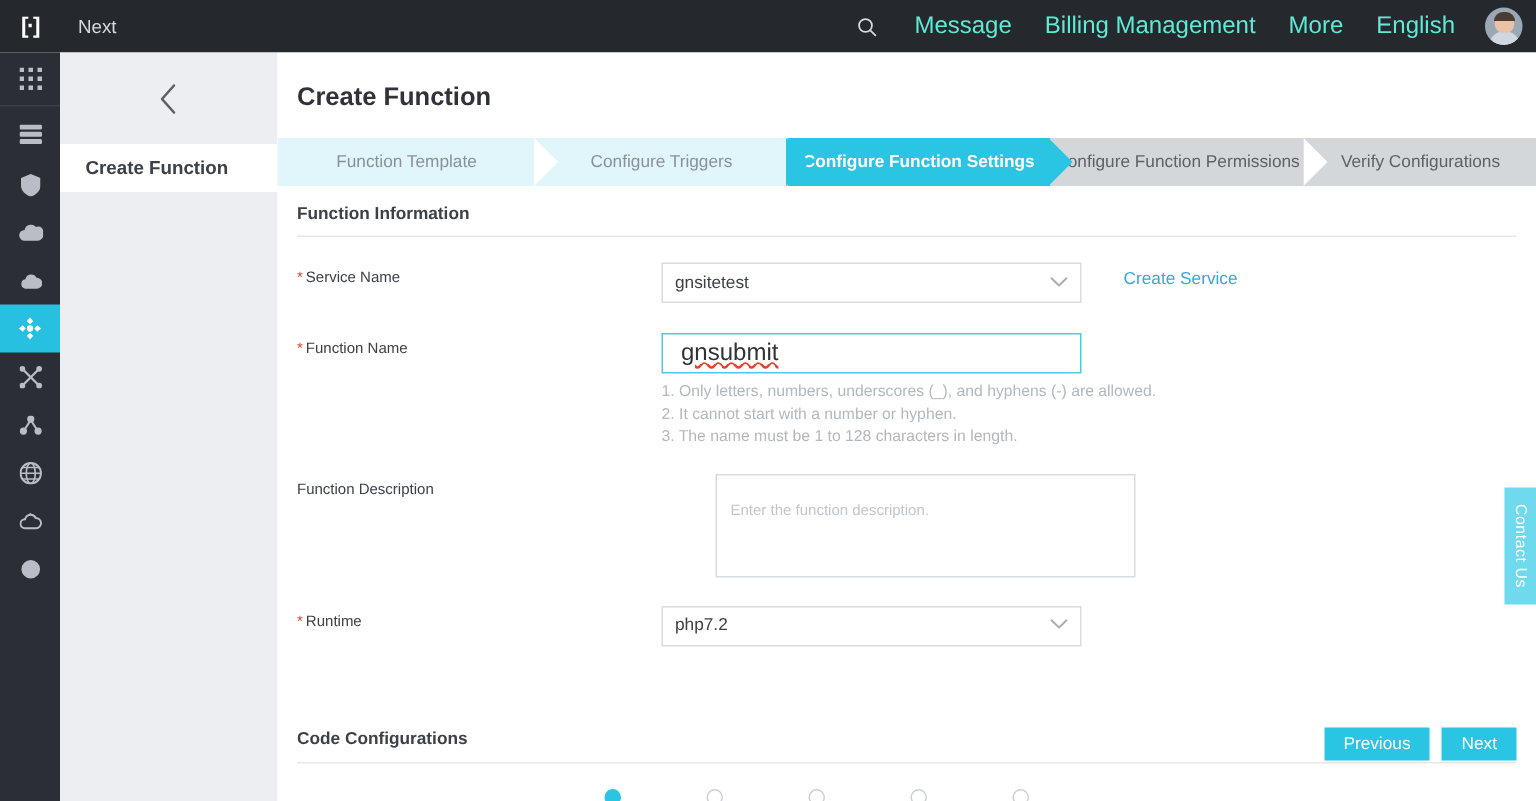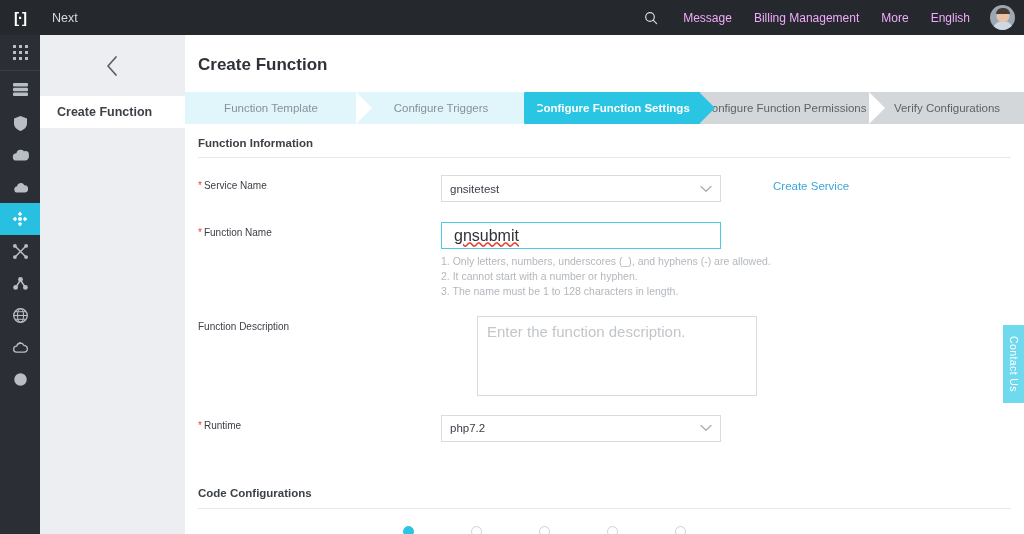--- a/index.html
+++ b/index.html
@@ -29,21 +29,21 @@
   }
   #home-link {
     color: #d6d9dd; font-size: 12.5px;
     margin-left: 12px; white-space: nowrap;
   }
   #topbar-right {
     margin-left: auto; display: flex; align-items: center;
     height: 35px; padding-right: 9px;
   }
   .tb-item {
-    color: #f0abfc; font-size: 12px;
+    color: #5eead4; font-size: 16px;
     padding: 0 11px; white-space: nowrap;
   }
   #search-icon-wrap { padding: 0 14px 0 10px; display: flex; align-items: center; }
   .magnifier { display: block; }
   #avatar {
     width: 25px; height: 25px; border-radius: 50%;
     margin-left: 9px; overflow: hidden;
     background: #9aa7b4;
     position: relative;
     flex: 0 0 25px;
@@ -197,24 +197,24 @@
     margin-left: 28px; padding-top: 5px;
     white-space: nowrap;
   }
 
   .hints {
     margin-top: 5px; margin-left: 0;
     font-size: 10.5px; color: #b3b8bd; line-height: 1.42;
   }
 
   .textarea-box {
-    width: 280px; height: 80px;
+    width: 280px; height: 69px;
     border: 1px solid #d9dcdf; background: #ffffff;
-    padding: 6px 9px;
-    font-size: 15px; color: #c2c6ca;
+    padding: 18px 9px;
+    font-size: 10px; color: #c2c6ca;
   }
 
   #code-config-row {
     position: absolute; left: 13px; top: 452px;
     width: 813px;
   }
   #code-config-title {
     font-size: 11.5px; font-weight: bold; color: #3c4148;
   }
   #code-config-rule {
@@ -450,21 +450,21 @@
 
     <div id="basic-title">Basic Management Configuration</div>
 
     <div id="fn-info-title">Function Information</div>
     <div id="fn-info-rule"></div>
 
     <div class="form-row">
       <div class="form-label">
         <span class="req">*</span><span>Service Name</span>
       </div>
-      <div class="field-col" style="display:flex;gap:24px;">
+      <div class="field-col" style="display:flex;">
         <div class="select-box">
           <span class="val">gnsitetest</span>
           <span class="chev">
             <svg width="12" height="8" viewBox="0 0 12 8">
                 <polyline points="1,1.5 6,6.3 11,1.5" fill="none" stroke="#a9aeb3" stroke-width="1.3" stroke-linecap="round" stroke-linejoin="round"></polyline>
               </svg>
           </span>
         </div>
         <div class="link">Create Service</div>
       </div>
@@ -520,16 +520,20 @@
     <div id="code-config-rule"></div>
     <div id="radio-strip">
       <span class="radio-mark sel"></span>
       <span class="radio-mark"></span>
       <span class="radio-mark"></span>
       <span class="radio-mark"></span>
       <span class="radio-mark"></span>
     </div>
   </div>
 
+  <div id="actions">
+    <div class="btn">Previous</div>
+    <div class="btn">Next</div>
+  </div>
 
 </div>
 
 <div id="contact-tab">Contact Us</div>
 
 </body></html>

